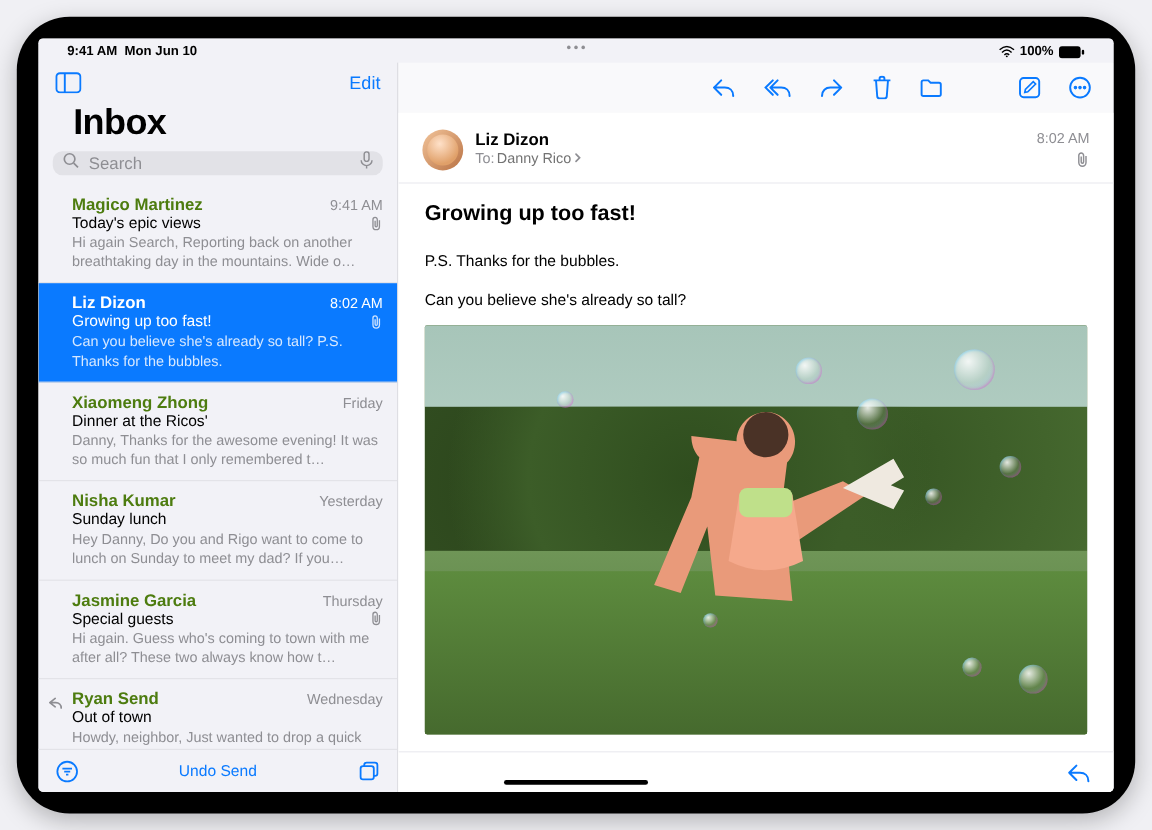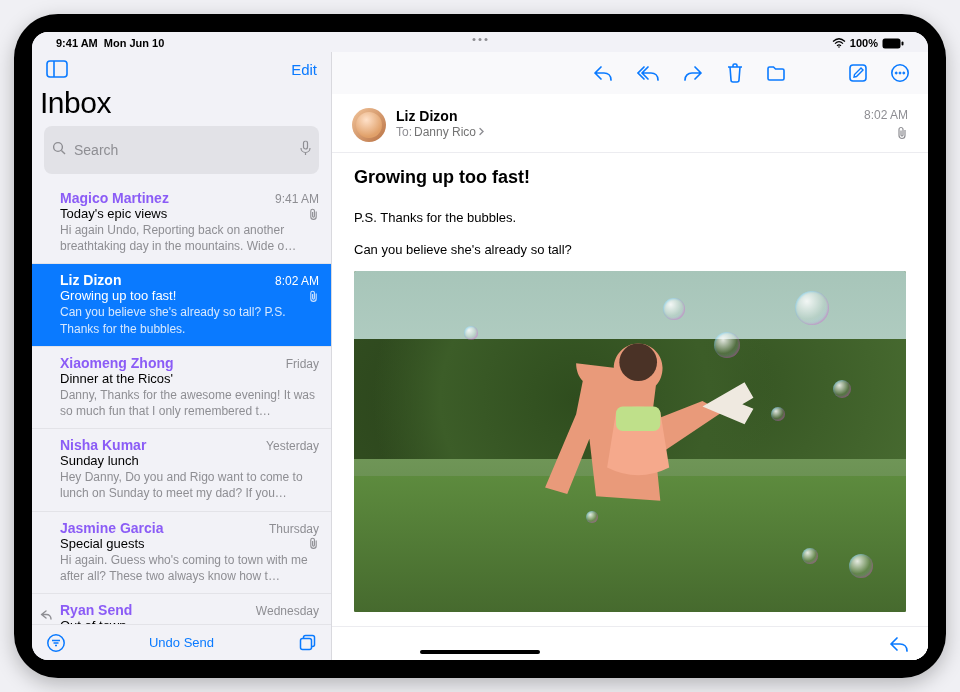--- a/index.html
+++ b/index.html
@@ -1,44 +1,44 @@
 <!DOCTYPE html>
 <html><head>
 <meta charset="utf-8">
 <style>
 *{box-sizing:border-box;margin:0;padding:0;font-family:-apple-system,BlinkMacSystemFont,"Segoe UI",Helvetica,Arial,sans-serif;-webkit-font-smoothing:antialiased}
 body{background:#f0f0f4;display:flex;justify-content:center;align-items:center;width:960px;height:692px}
 .ipad{width:932px;height:664px;background:#000;border-radius:44px;padding:18px;position:relative;box-shadow:0 6px 20px rgba(0,0,0,.25)}
-.screen{width:100%;height:100%;background:#f2f2f7;border-radius:16px;overflow:hidden;display:flex;flex-direction:column;position:relative}
+.screen{width:100%;height:100%;background:#f2f2f7;border-radius:4px;overflow:hidden;display:flex;flex-direction:column;position:relative}
 .status-bar{height:20px;display:flex;justify-content:space-between;align-items:center;padding:2px 24px 0;font-size:11px;font-weight:600;color:#000;background:#f2f2f7;position:relative;z-index:5}
 .status-bar .left{display:flex;gap:6px}
 .status-bar .right{display:flex;gap:4px;align-items:center}
 .sig-icon svg,.bat-icon svg{display:block}
 .dots{position:absolute;left:50%;transform:translateX(-50%);top:6px;display:flex;gap:3px;z-index:6}
 .dots span{width:3px;height:3px;border-radius:50%;background:#8e8e93}
 
 .content{flex:1;display:flex;min-height:0}
 
 
 .sidebar{width:300px;display:flex;flex-direction:column;background:#f2f2f7;border-right:1px solid #d9d9de}
 .sb-top{display:flex;justify-content:space-between;align-items:center;padding:8px 14px}
 .icon-btn{display:flex;align-items:center;justify-content:center;cursor:pointer}
 .icon-btn svg{stroke:#0a7aff}
 .edit-btn{color:#0a7aff;font-size:15px;cursor:pointer}
-.sb-title{font-size:30px;font-weight:400;padding:0 8px 6px;letter-spacing:-.5px}
+.sb-title{font-size:30px;font-weight:700;padding:0 29px 6px;letter-spacing:-.5px}
 .search-wrap{margin:0 12px 8px;position:relative}
-.search{width:100%;height:48px;border-radius:8px;border:none;background:#e2e2e7;padding:0 30px;font-size:14px;color:#000}
+.search{width:100%;height:20px;border-radius:8px;border:none;background:#e2e2e7;padding:0 30px;font-size:14px;color:#000}
 .search::placeholder{color:#8e8e93}
 .search-wrap .mag{position:absolute;left:8px;top:50%;transform:translateY(-50%)}
 .search-wrap .mic{position:absolute;right:8px;top:50%;transform:translateY(-50%);cursor:pointer}
 
 .list{flex:1;overflow:hidden}
 .msg{padding:8px 12px 9px 28px;border-bottom:1px solid #e3e3e8;position:relative;cursor:pointer}
 .msg .row1{display:flex;justify-content:space-between;align-items:baseline}
-.msg .sender{font-size:14px;font-weight:700;color:#8b5cf6}
+.msg .sender{font-size:14px;font-weight:700;color:#4d7c0f}
 .msg .ts{font-size:12px;color:#8e8e93}
 .msg .subj{font-size:13px;color:#000;margin-top:0}
 .msg .prev{font-size:12px;color:#8e8e93;line-height:1.35;margin-top:1px;display:-webkit-box;-webkit-line-clamp:2;-webkit-box-orient:vertical;overflow:hidden}
 .msg .attach{display:inline-flex;margin-top:1px}
 .msg .attach svg{stroke:#8e8e93}
 .msg.selected{background:#0a7aff}
 .msg.selected .sender,.msg.selected .subj,.msg.selected .ts,.msg.selected .prev{color:#fff}
 .msg.selected .prev{color:#d6e8ff}
 .msg.selected .attach svg{stroke:#cfe3ff}
 .msg .left-ind{position:absolute;left:8px;top:12px}
@@ -145,21 +145,21 @@
                 </span>
               </div>
               <div style="display:flex;justify-content:space-between;align-items:center">
                 <span class="subj">Today's epic views</span>
                 <span class="attach">
                   <svg width="11" height="13" viewBox="0 0 11 13" fill="none">
                     <path d="M8.2 3.5v5.2a2.7 2.7 0 1 1-5.4 0V3a1.8 1.8 0 1 1 3.6 0v5.2a.9.9 0 1 1-1.8 0V4" stroke-width="1.1"></path>
                   </svg>
                 </span>
               </div>
-              <div class="prev">Hi again Undo, Reporting back on another breathtaking day in the mountains. Wide o…</div>
+              <div class="prev">Hi again Search, Reporting back on another breathtaking day in the mountains. Wide o…</div>
             </div>
             <div class="msg selected">
               <div class="row1">
                 <span class="sender">Liz Dizon</span>
                 <span style="display:flex;align-items:center;gap:3px">
                   <span class="ts">8:02 AM</span>
                 </span>
               </div>
               <div style="display:flex;justify-content:space-between;align-items:center">
                 <span class="subj">Growing up too fast!</span>

